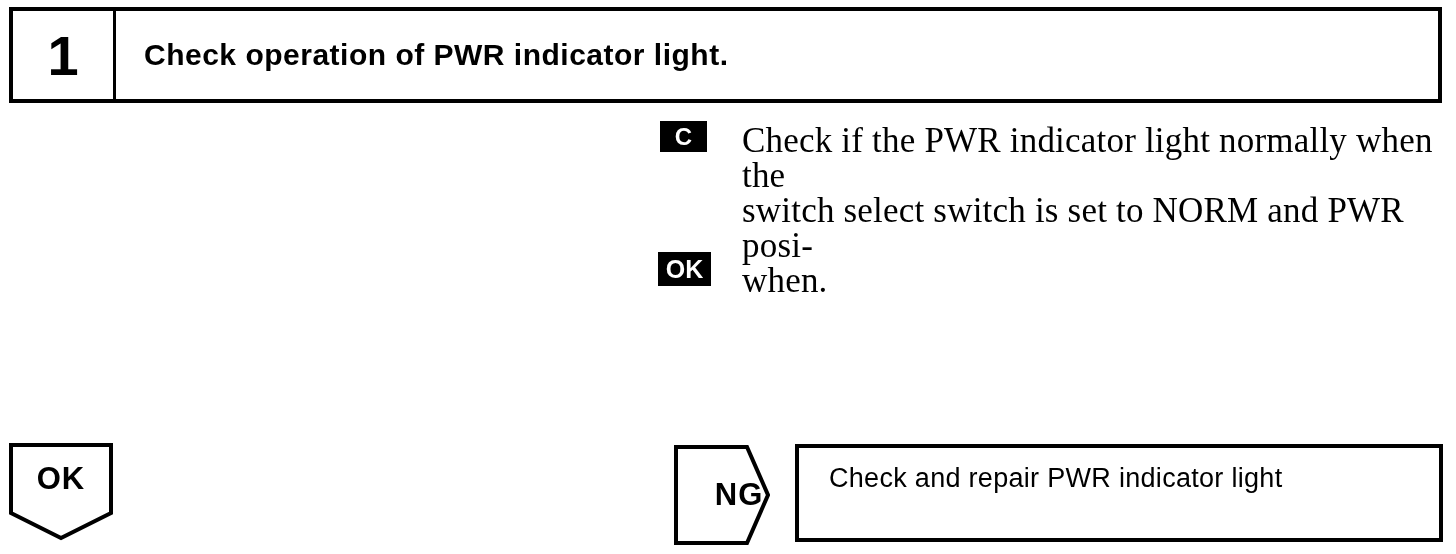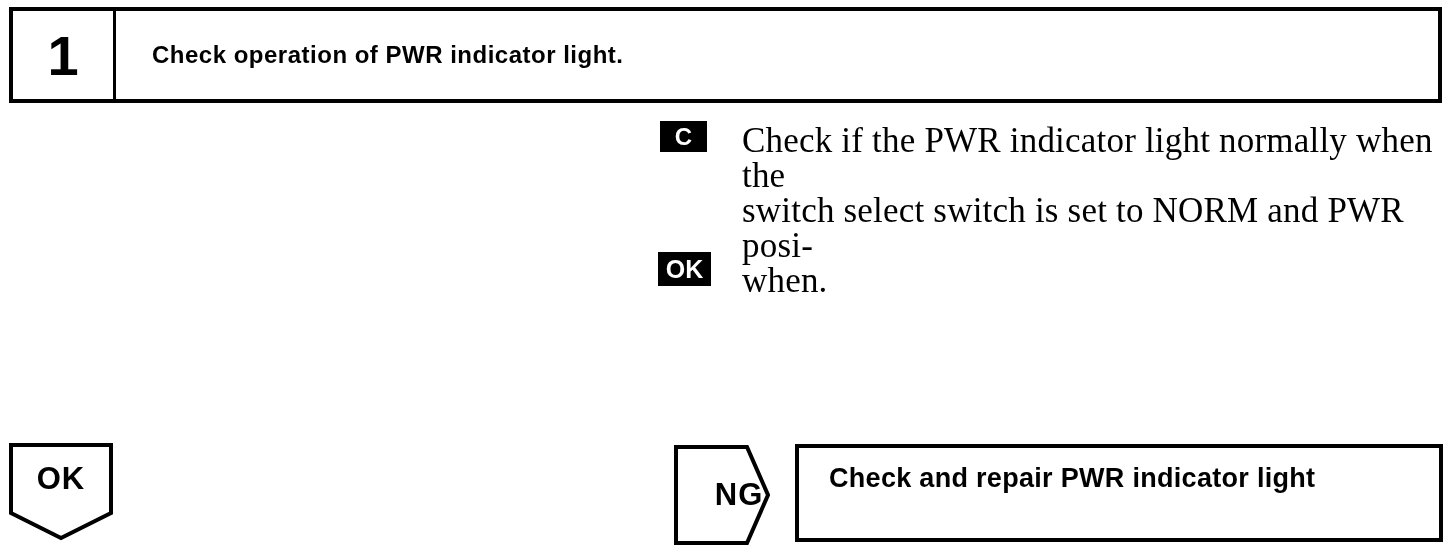--- a/index.html
+++ b/index.html
@@ -28,22 +28,22 @@
   }
   .step-number-cell {
     width: 100px;
     border-right: 3px solid #000;
     display: flex; align-items: center; justify-content: center;
     font-size: 56px; font-weight: bold;
   }
   .step-title-cell {
     flex: 1;
     display: flex; align-items: center;
-    padding-left: 36px;
-    font-size: 24px; font-weight: bold;
+    padding-left: 28px;
+    font-size: 30px; font-weight: bold;
     letter-spacing: 0.5px;
   }
 
   
   .badge {
     background: #000; color: #fff;
     display: flex; align-items: center; justify-content: center;
     font-weight: bold;
   }
   .badge-c { left: 660px; top: 121px; width: 47px; height: 31px; font-size: 24px; }
@@ -84,21 +84,21 @@
 
   
   .ng-box {
     left: 795px; top: 444px;
     width: 648px; height: 98px;
     border: 4px solid #000;
     background: #fff;
   }
   .ng-box-text {
     padding: 15px 0 0 30px;
-    font-size: 27px; font-weight: bold;
+    font-size: 27px; font-weight: normal;
     letter-spacing: 0.3px;
   }
   svg { display: block; }
 </style>
 </head>
 <body>
 
 <div class="page">
 
   <div class="abs step-box">

